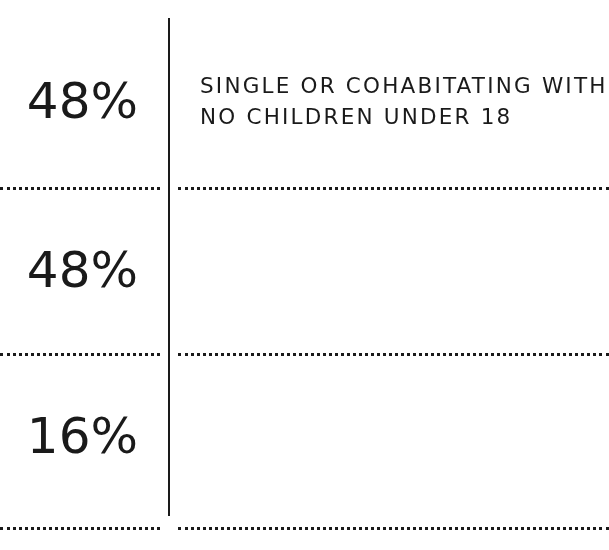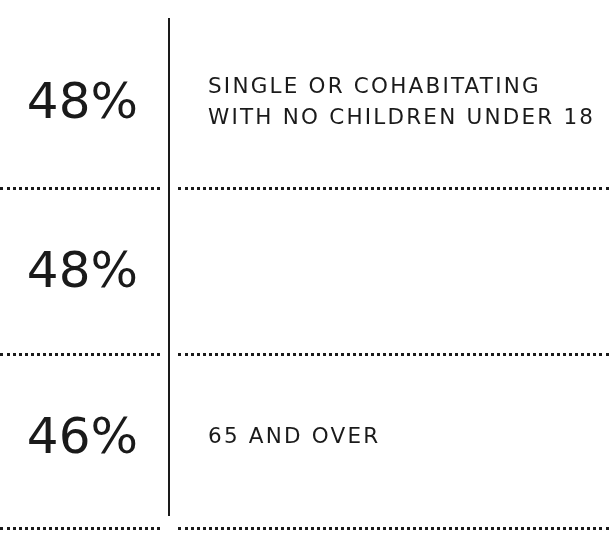--- a/index.html
+++ b/index.html
@@ -54,21 +54,21 @@
     font-size: 50px;
     letter-spacing: 0px;
     font-weight: 400;
     color: #1a1a1a;
     line-height: 1;
     font-family: "DejaVu Sans", sans-serif;
   }
 
   .label-cell {
     flex: 1 1 auto;
-    padding-left: 40px;
+    padding-left: 32px;
     box-sizing: border-box;
     font-size: 21.5px;
     letter-spacing: 2.2px;
     line-height: 1.45;
     font-weight: 400;
     color: #1a1a1a;
     text-transform: uppercase;
     font-family: "DejaVu Sans", sans-serif;
   }
 
@@ -103,20 +103,19 @@
   <div class="dotted-sep sep-right sep-a"></div>
 
   <div class="stat-row row-1">
     <div class="pct-cell">48%</div>
   </div>
 
   <div class="dotted-sep sep-left sep-b"></div>
   <div class="dotted-sep sep-right sep-b"></div>
 
   <div class="stat-row row-2">
-    <div class="pct-cell">46%</div>
-    <div class="label-cell">65 AND OVER</div>
+    <div class="pct-cell">16%</div>
   </div>
 
   <div class="dotted-sep sep-left sep-c"></div>
   <div class="dotted-sep sep-right sep-c"></div>
 
 </div>
 
 </body></html>

